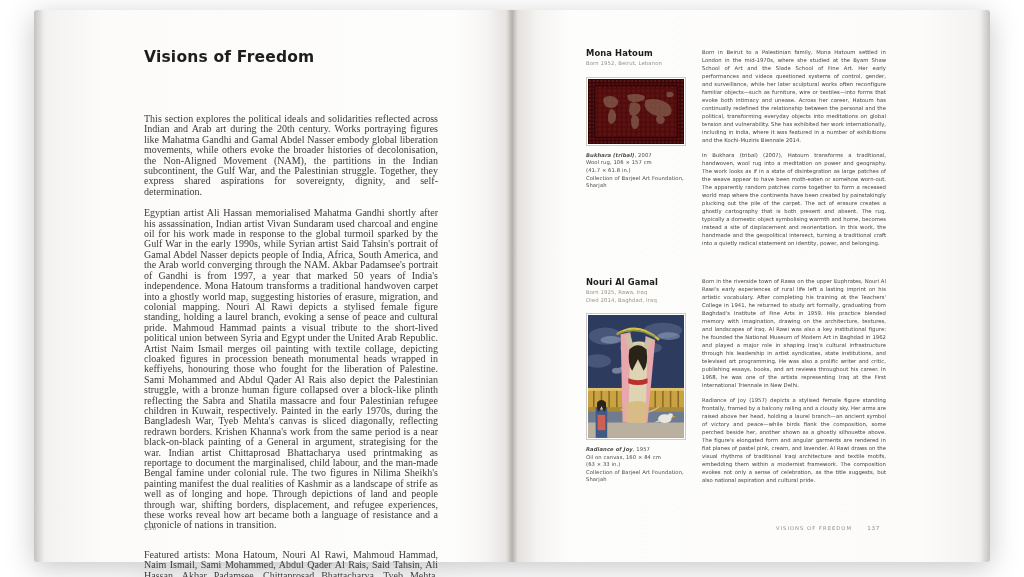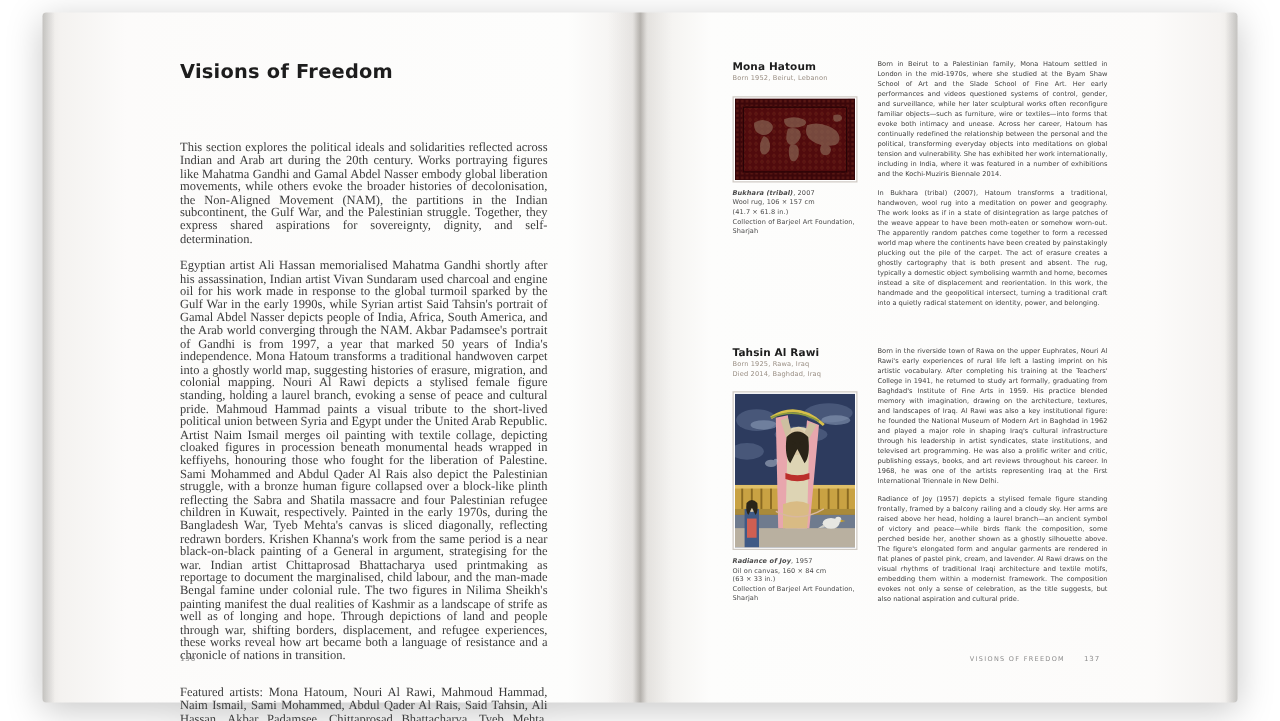--- a/index.html
+++ b/index.html
@@ -240,21 +240,21 @@
             </div>
           </div>
           <div class="entry-right">
             <p class="entry-body">Born in Beirut to a Palestinian family, Mona Hatoum settled in London in the mid-1970s, where she studied at the Byam Shaw School of Art and the Slade School of Fine Art. Her early performances and videos questioned systems of control, gender, and surveillance, while her later sculptural works often reconfigure familiar objects—such as furniture, wire or textiles—into forms that evoke both intimacy and unease. Across her career, Hatoum has continually redefined the relationship between the personal and the political, transforming everyday objects into meditations on global tension and vulnerability. She has exhibited her work internationally, including in India, where it was featured in a number of exhibitions and the Kochi-Muziris Biennale 2014.</p>
             <p class="entry-body">In Bukhara (tribal) (2007), Hatoum transforms a traditional, handwoven, wool rug into a meditation on power and geography. The work looks as if in a state of disintegration as large patches of the weave appear to have been moth-eaten or somehow worn-out. The apparently random patches come together to form a recessed world map where the continents have been created by painstakingly plucking out the pile of the carpet. The act of erasure creates a ghostly cartography that is both present and absent. The rug, typically a domestic object symbolising warmth and home, becomes instead a site of displacement and reorientation. In this work, the handmade and the geopolitical intersect, turning a traditional craft into a quietly radical statement on identity, power, and belonging.</p>
           </div>
         </div>
 
         <div class="entry">
           <div class="entry-left">
-            <h2 class="artist-name">Tahsin Al Rawi</h2>
+            <h2 class="artist-name">Nouri Al Gamal</h2>
             <div class="artist-dates" style="white-space: pre-line;">Born 1925, Rawa, Iraq
 Died 2014, Baghdad, Iraq</div>
             <div class="artwork-frame">
               <svg class="artwork" viewBox="0 0 100 128" preserveAspectRatio="none">
                 <rect x="0" y="0" width="100" height="128" fill="#2d3b5e"></rect>
 
                 <g fill="#4b5b7d" opacity="0.9">
                   <ellipse cx="18" cy="22" rx="17" ry="9"></ellipse>
                   <ellipse cx="78" cy="16" rx="20" ry="8"></ellipse>
                   <ellipse cx="55" cy="34" rx="22" ry="7"></ellipse>

